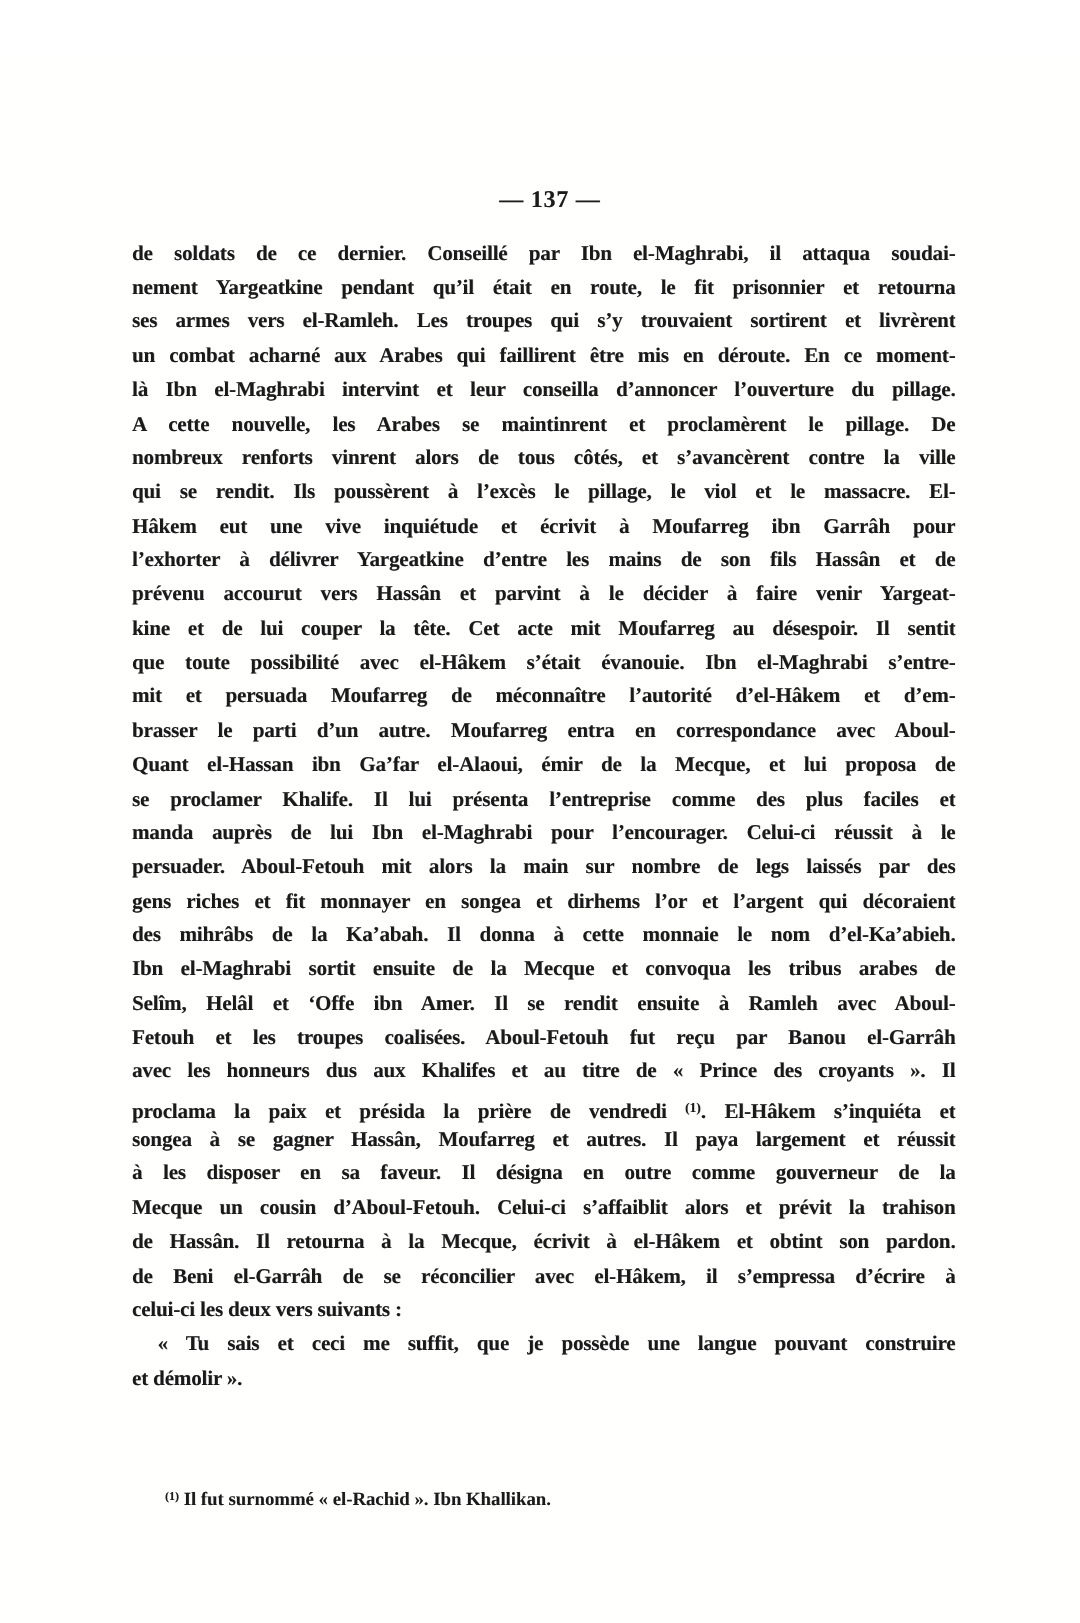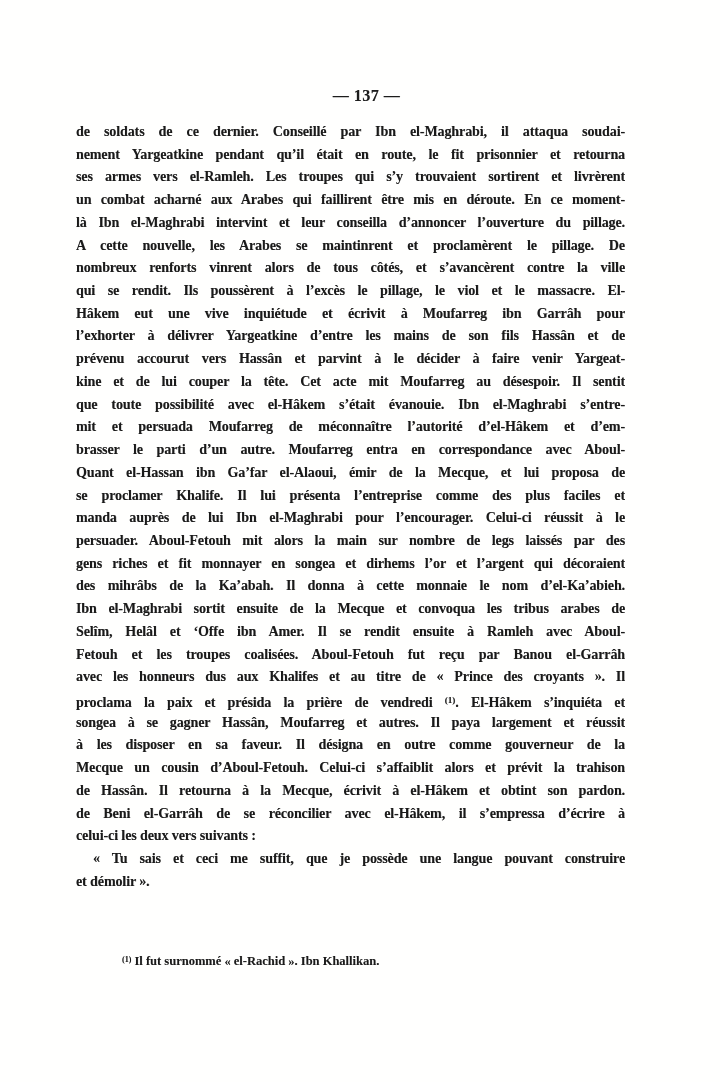--- a/index.html
+++ b/index.html
@@ -5,33 +5,34 @@
   html, body { margin: 0; padding: 0; }
   body {
     width: 720px; height: 1082px;
     background: #ffffff;
     position: relative;
     font-family: "Liberation Serif", "DejaVu Serif", serif;
   }
   .page {
     position: absolute; inset: 0;
     background: #fffffe;
+    margin-top: 38px;
   }
   .page-number {
     position: absolute;
     top: 87px; left: 92px; width: 549px;
     text-align: center;
     font-size: 16px; font-weight: 700;
     color: #1c1c1c;
     letter-spacing: 0.5px;
     text-shadow: 0.3px 0.2px 0 rgba(25,25,25,0.4);
   }
   .body-block {
     position: absolute;
-    top: 121px; left: 76px; width: 549px;
+    top: 121px; left: 88px; width: 549px;
     color: #1a1a1a;
   }
   .line {
     height: 22.72px;
     line-height: 22.72px;
     font-size: 14px;
     font-weight: 700;
     letter-spacing: -0.1px;
     text-align: justify;
     text-align-last: justify;
@@ -42,21 +43,21 @@
   }
   .line.left { text-align-last: left; font-family: Liberation Serif, serif; }
   .line.indent { text-indent: 17px; }
   .sup {
     font-size: 9px;
     vertical-align: 4px;
     letter-spacing: 0;
   }
   .footnote {
     position: absolute;
-    top: 951px; left: 104px; width: 549px;
+    top: 951px; left: 92px; width: 549px;
     font-size: 12.5px;
     font-weight: 700;
     color: #1a1a1a;
     text-indent: 18px;
     line-height: 17px;
     text-shadow: 0.2px 0.2px 0 rgba(25,25,25,0.35);
   }
   .footnote .sup { font-size: 8px; vertical-align: 3px; }
 </style>
 </head>

